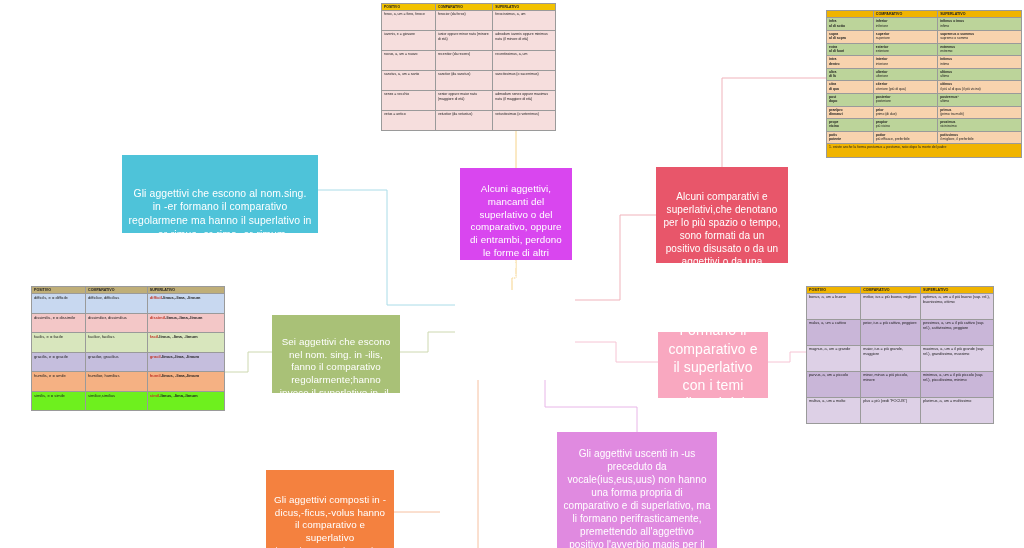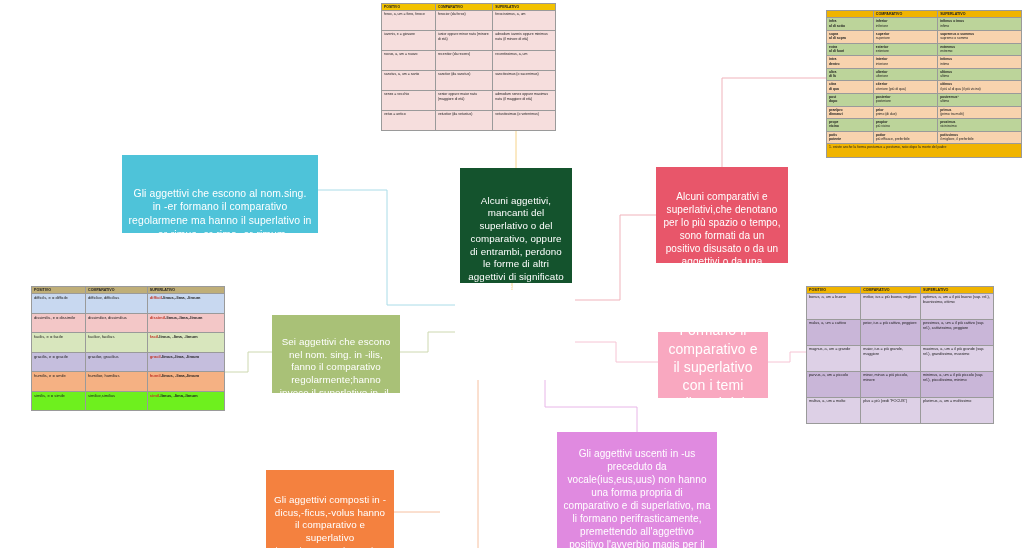--- a/index.html
+++ b/index.html
@@ -22,21 +22,21 @@
   }
   .node span{display:block;width:100%;margin-top:40px;}
 
   #central{
     left:455px;top:290px;width:120px;height:90px;
     background:#f4516c;
     font-size:12.5px;font-weight:700;line-height:1.22;
     z-index:6;
   }
   #n-cyan{left:122px;top:155px;width:196px;height:78px;background:#4ec3d9;font-size:10.4px;}
-  #n-orange{left:460px;top:168px;width:112px;height:115px;background:#14532d;font-size:9.8px;}
+  #n-orange{left:460px;top:168px;width:112px;height:92px;background:#d946ef;font-size:9.8px;}
   #n-salmon{left:656px;top:167px;width:132px;height:96px;background:#e8566a;font-size:10px;}
   #n-green{left:272px;top:315px;width:128px;height:78px;background:#a9c177;font-size:9.8px;}
   #n-pink{left:658px;top:332px;width:110px;height:66px;background:#f9a8c0;font-size:14px;}
   #n-orange2{left:266px;top:470px;width:128px;height:84px;background:#f4813f;font-size:9.8px;}
   #n-purple{left:557px;top:432px;width:160px;height:120px;background:#e08ae0;font-size:10px;}
 
   
   .tbl{position:absolute;border-collapse:collapse;table-layout:fixed;background:#fff;}
   .tbl td,.tbl th{
     border:.6px solid #9a9a9a;

